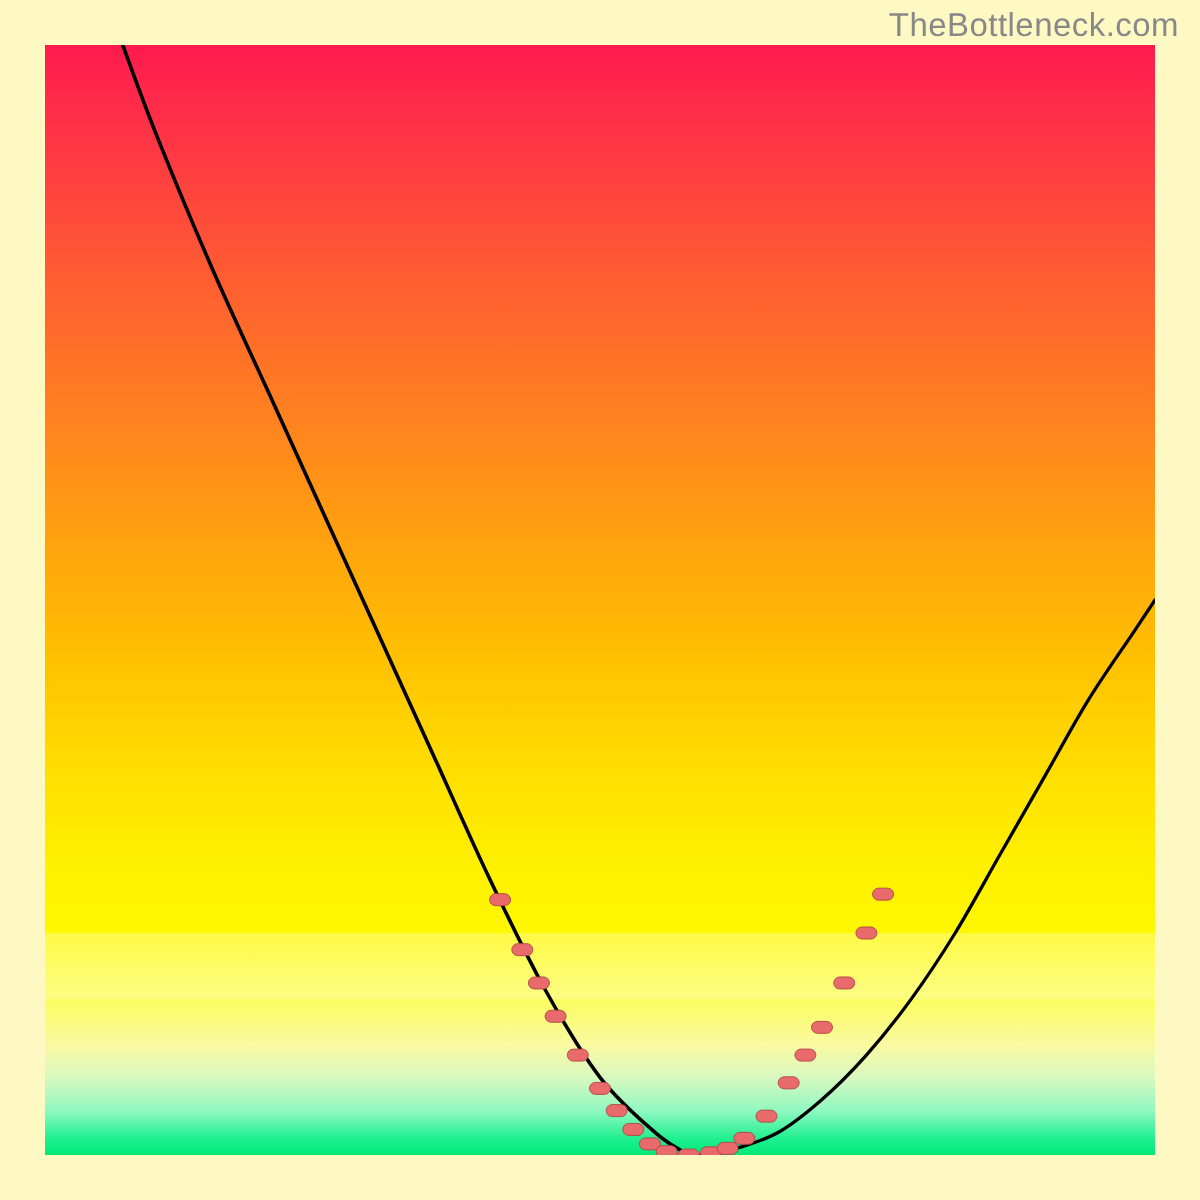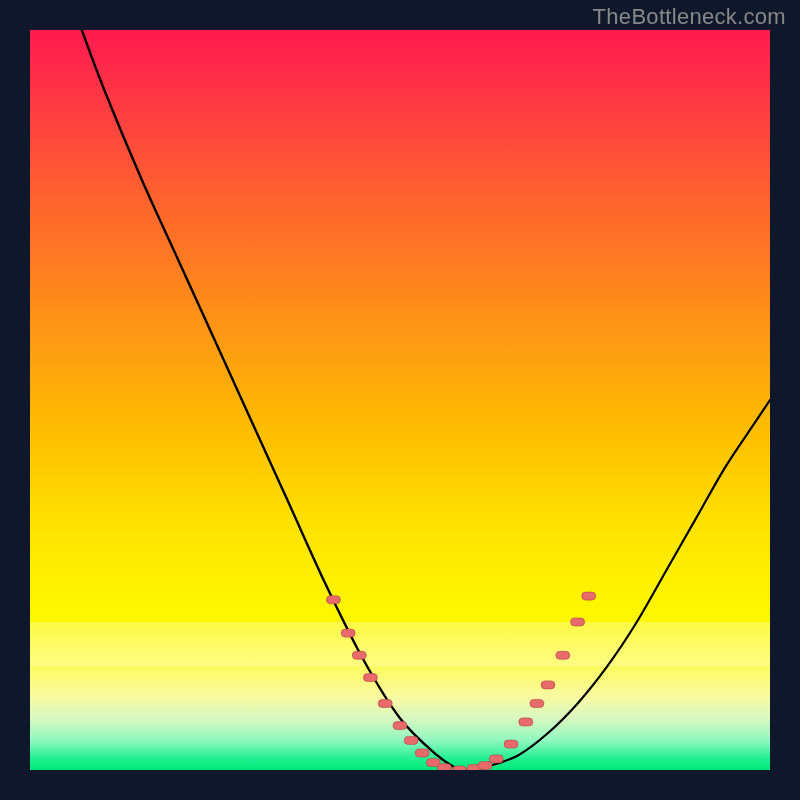--- a/index.html
+++ b/index.html
@@ -1,20 +1,20 @@
 <!DOCTYPE html>
 <html><head>
 <meta charset="utf-8">
 <style>
   * { margin: 0; padding: 0; box-sizing: border-box; }
   html, body { width: 800px; height: 800px; overflow: hidden; }
   .container {
     width: 800px;
     height: 800px;
-    background: #0f172a;
+    background: #fef9c3;
     position: relative;
   }
   .watermark {
     position: absolute;
     top: 4px;
     right: 14px;
     color: #888;
     font-family: Arial, Helvetica, sans-serif;
     font-size: 22px;
     font-weight: 500;

